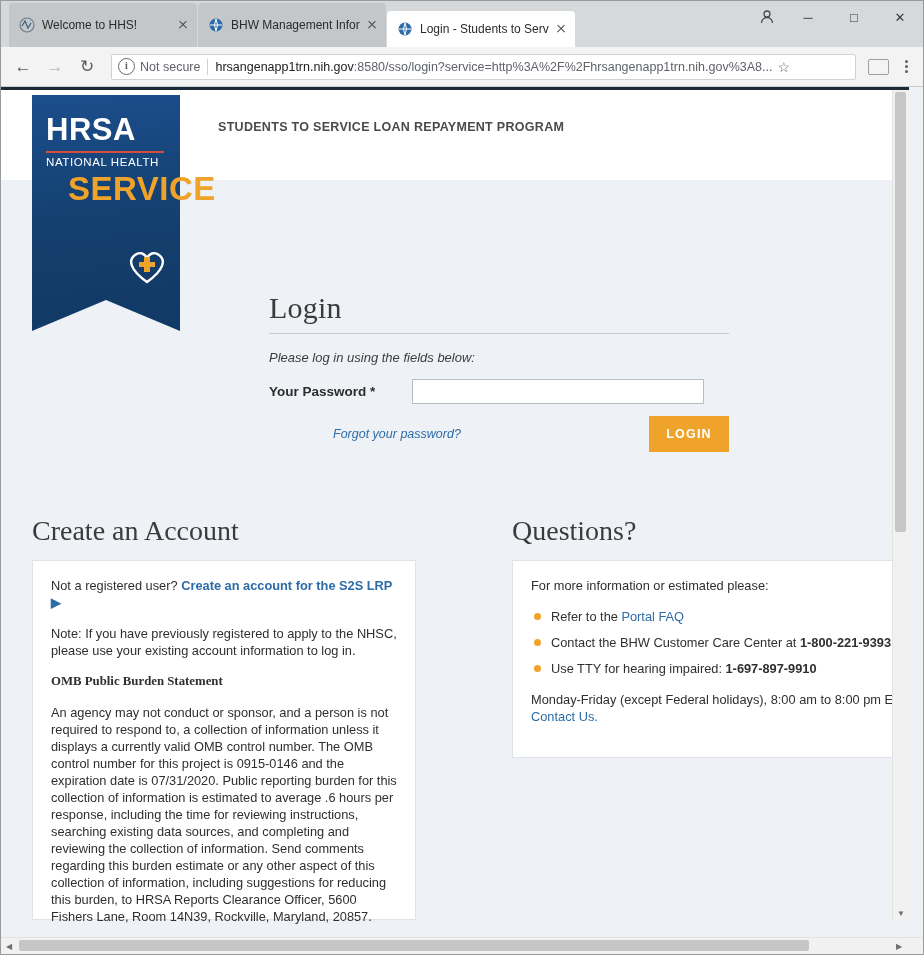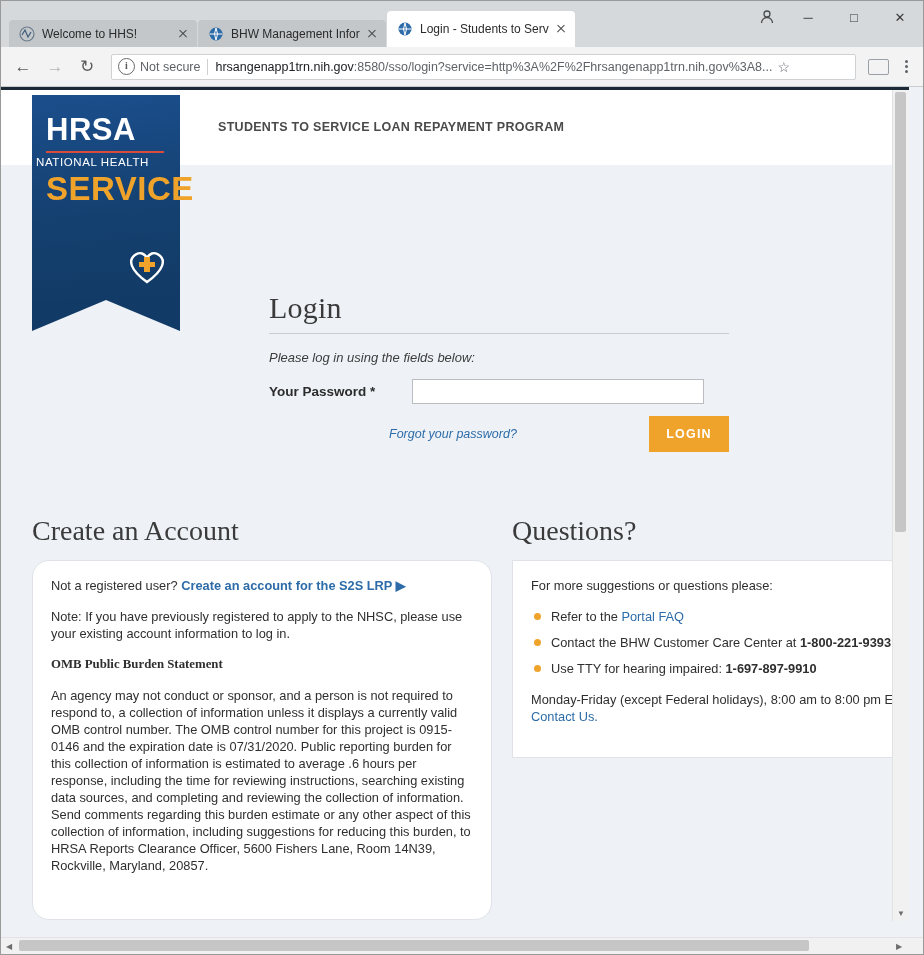--- a/index.html
+++ b/index.html
@@ -28,21 +28,21 @@
   .tabstrip {
     height: 46px;
     background: #d6d9dc;
     display: flex;
     align-items: flex-end;
     position: relative;
     padding-left: 8px;
     box-sizing: border-box;
   }
   .tab {
-    height: 27px;
+    height: 44px;
     width: 188px;
     background: #c3c7ca;
     border-top-left-radius: 4px;
     border-top-right-radius: 4px;
     display: flex;
     align-items: center;
     padding: 0 6px 0 10px;
     box-sizing: border-box;
     margin-right: 1px;
     position: relative;
@@ -216,21 +216,21 @@
   .page {
     flex: 1 1 auto;
     width: 908px;
     position: relative;
     background: #eef2f7;
     overflow: hidden;
   }
 
   
   .site-header {
-    height: 75px;
+    height: 90px;
     background: #ffffff;
     position: relative;
   }
   .site-title {
     position: absolute;
     left: 217px;
     top: 30px;
     font-size: 12.5px;
     letter-spacing: 0.3px;
     color: #4a4a4a;
@@ -272,29 +272,30 @@
   .logo-rule {
     width: 118px;
     height: 2px;
     background: #d94b3a;
     margin: 3px 0 3px 14px;
   }
   .logo-nh {
     color: #fff;
     font-size: 11.5px;
     letter-spacing: 0.6px;
-    padding-left: 4px;
+    padding-left: 14px;
   }
   .logo-service {
     color: #f0a32a;
     font-weight: bold;
     font-size: 33px;
     letter-spacing: 0.5px;
     padding: 4px 0 0 14px;
     line-height: 34px;
+    margin-left: 22px;
   }
   .logo-corps {
     color: #fff;
     font-weight: bold;
     font-size: 27px;
     letter-spacing: 0.5px;
     padding: 0 0 0 14px;
     line-height: 30px;
   }
   .logo-heart {
@@ -356,21 +357,21 @@
   .login-actions {
     display: flex;
     align-items: center;
     margin-top: 12px;
     padding-left: 0;
   }
   .forgot {
     font-size: 12.5px;
     color: #2d6ca8;
     font-style: italic;
-    margin-left: 120px;
+    margin-left: 64px;
     text-decoration: none;
   }
   .login-btn {
     margin-left: auto;
     background: #f0a32a;
     color: #ffffff;
     border: none;
     width: 80px;
     height: 36px;
     font-size: 12.5px;
@@ -408,21 +409,21 @@
   }
   .card {
     background: #ffffff;
     border: 1px solid #dfe3e8;
     padding: 16px 18px 18px 18px;
     box-sizing: border-box;
     font-size: 12.8px;
     color: #2f2f2f;
     line-height: 17px;
   }
-  .card-left { width: 460px; height: 360px; border-radius: 17px; }
+  .card-left { width: 384px; height: 360px; }
   .card-right { width: 420px; }
   .card p { margin: 0 0 14px 0; }
   .lnk {
     color: #2d6ca8;
     font-weight: bold;
     text-decoration: none;
   }
   .lnk-plain { color: #2d6ca8; text-decoration: none; }
   .omb-title {
     font-weight: bold;
@@ -637,21 +638,21 @@
             </p>
             <p>Note: If you have previously registered to apply to the NHSC, please use your existing account information to log in.</p>
             <p class="omb-title">OMB Public Burden Statement</p>
             <p>An agency may not conduct or sponsor, and a person is not required to respond to, a collection of information unless it displays a currently valid OMB control number. The OMB control number for this project is 0915-0146 and the expiration date is 07/31/2020. Public reporting burden for this collection of information is estimated to average .6 hours per response, including the time for reviewing instructions, searching existing data sources, and completing and reviewing the collection of information. Send comments regarding this burden estimate or any other aspect of this collection of information, including suggestions for reducing this burden, to HRSA Reports Clearance Officer, 5600 Fishers Lane, Room 14N39, Rockville, Maryland, 20857.</p>
           </div>
         </div>
 
         <div class="col-right">
           <h2 class="h-sec">Questions?</h2>
           <div class="card card-right">
-            <p>For more suggestions or questions please:</p>
+            <p>For more information or estimated please:</p>
             <ul class="bullets">
               <li>
                 <span>Refer to the </span><a class="lnk-plain" href="#">Portal FAQ</a>
               </li>
               <li>
                 <span>Contact the BHW Customer Care Center at </span><span class="bold">1-800-221-9393</span>
               </li>
               <li>
                 <span>Use TTY for hearing impaired: </span><span class="bold">1-697-897-9910</span>
               </li>

